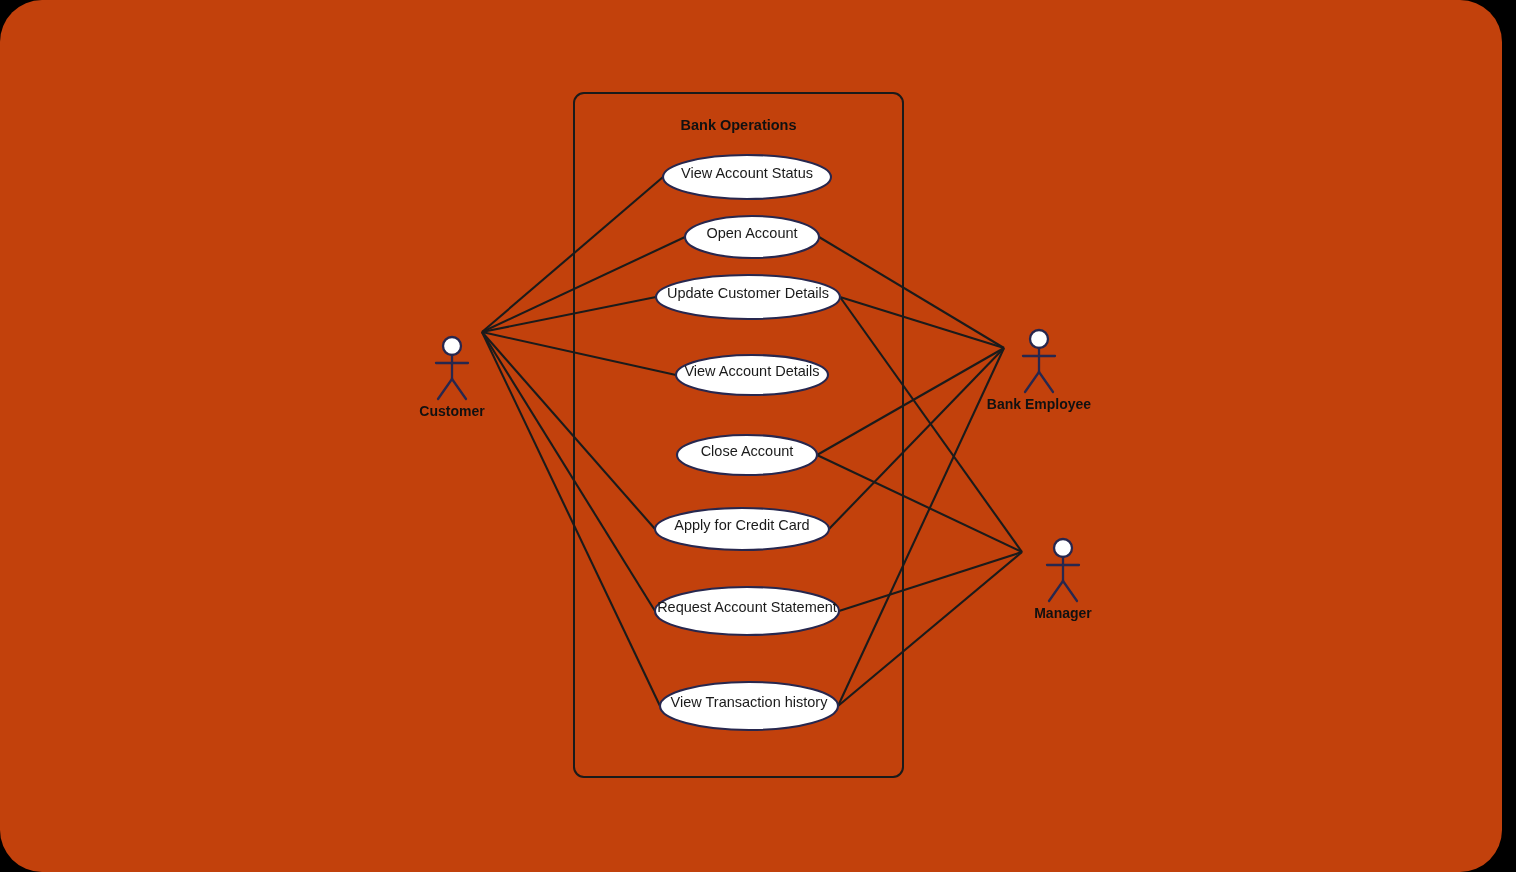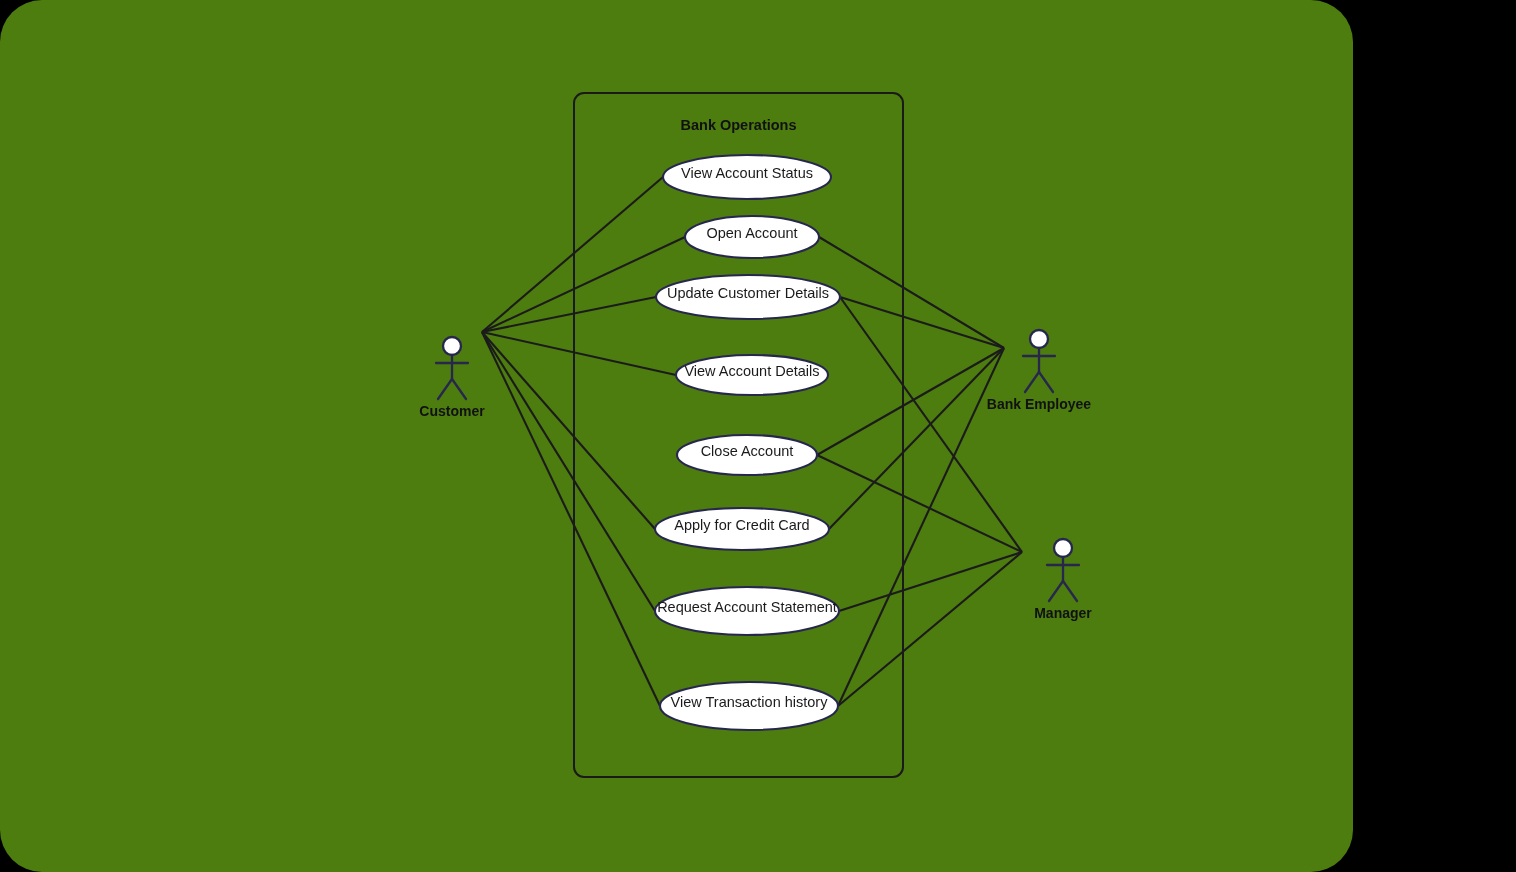--- a/index.html
+++ b/index.html
@@ -11,25 +11,26 @@
   body {
     width: 1516px;
     height: 872px;
     overflow: hidden;
     font-family: "Liberation Sans", sans-serif;
   }
   #canvas {
     position: absolute;
     left: 0;
     top: 0;
-    width: 1353px;
+    width: 1460px;
     height: 872px;
-    background: #4d7c0f;
+    background: #c2410c;
     border-radius: 42px;
     overflow: hidden;
+    padding-left: 42px;
   }
   #diagram {
     position: absolute;
     left: 0;
     top: 0;
     width: 1516px;
     height: 872px;
   }
   svg { display: block; }
   .boundary-rect {

